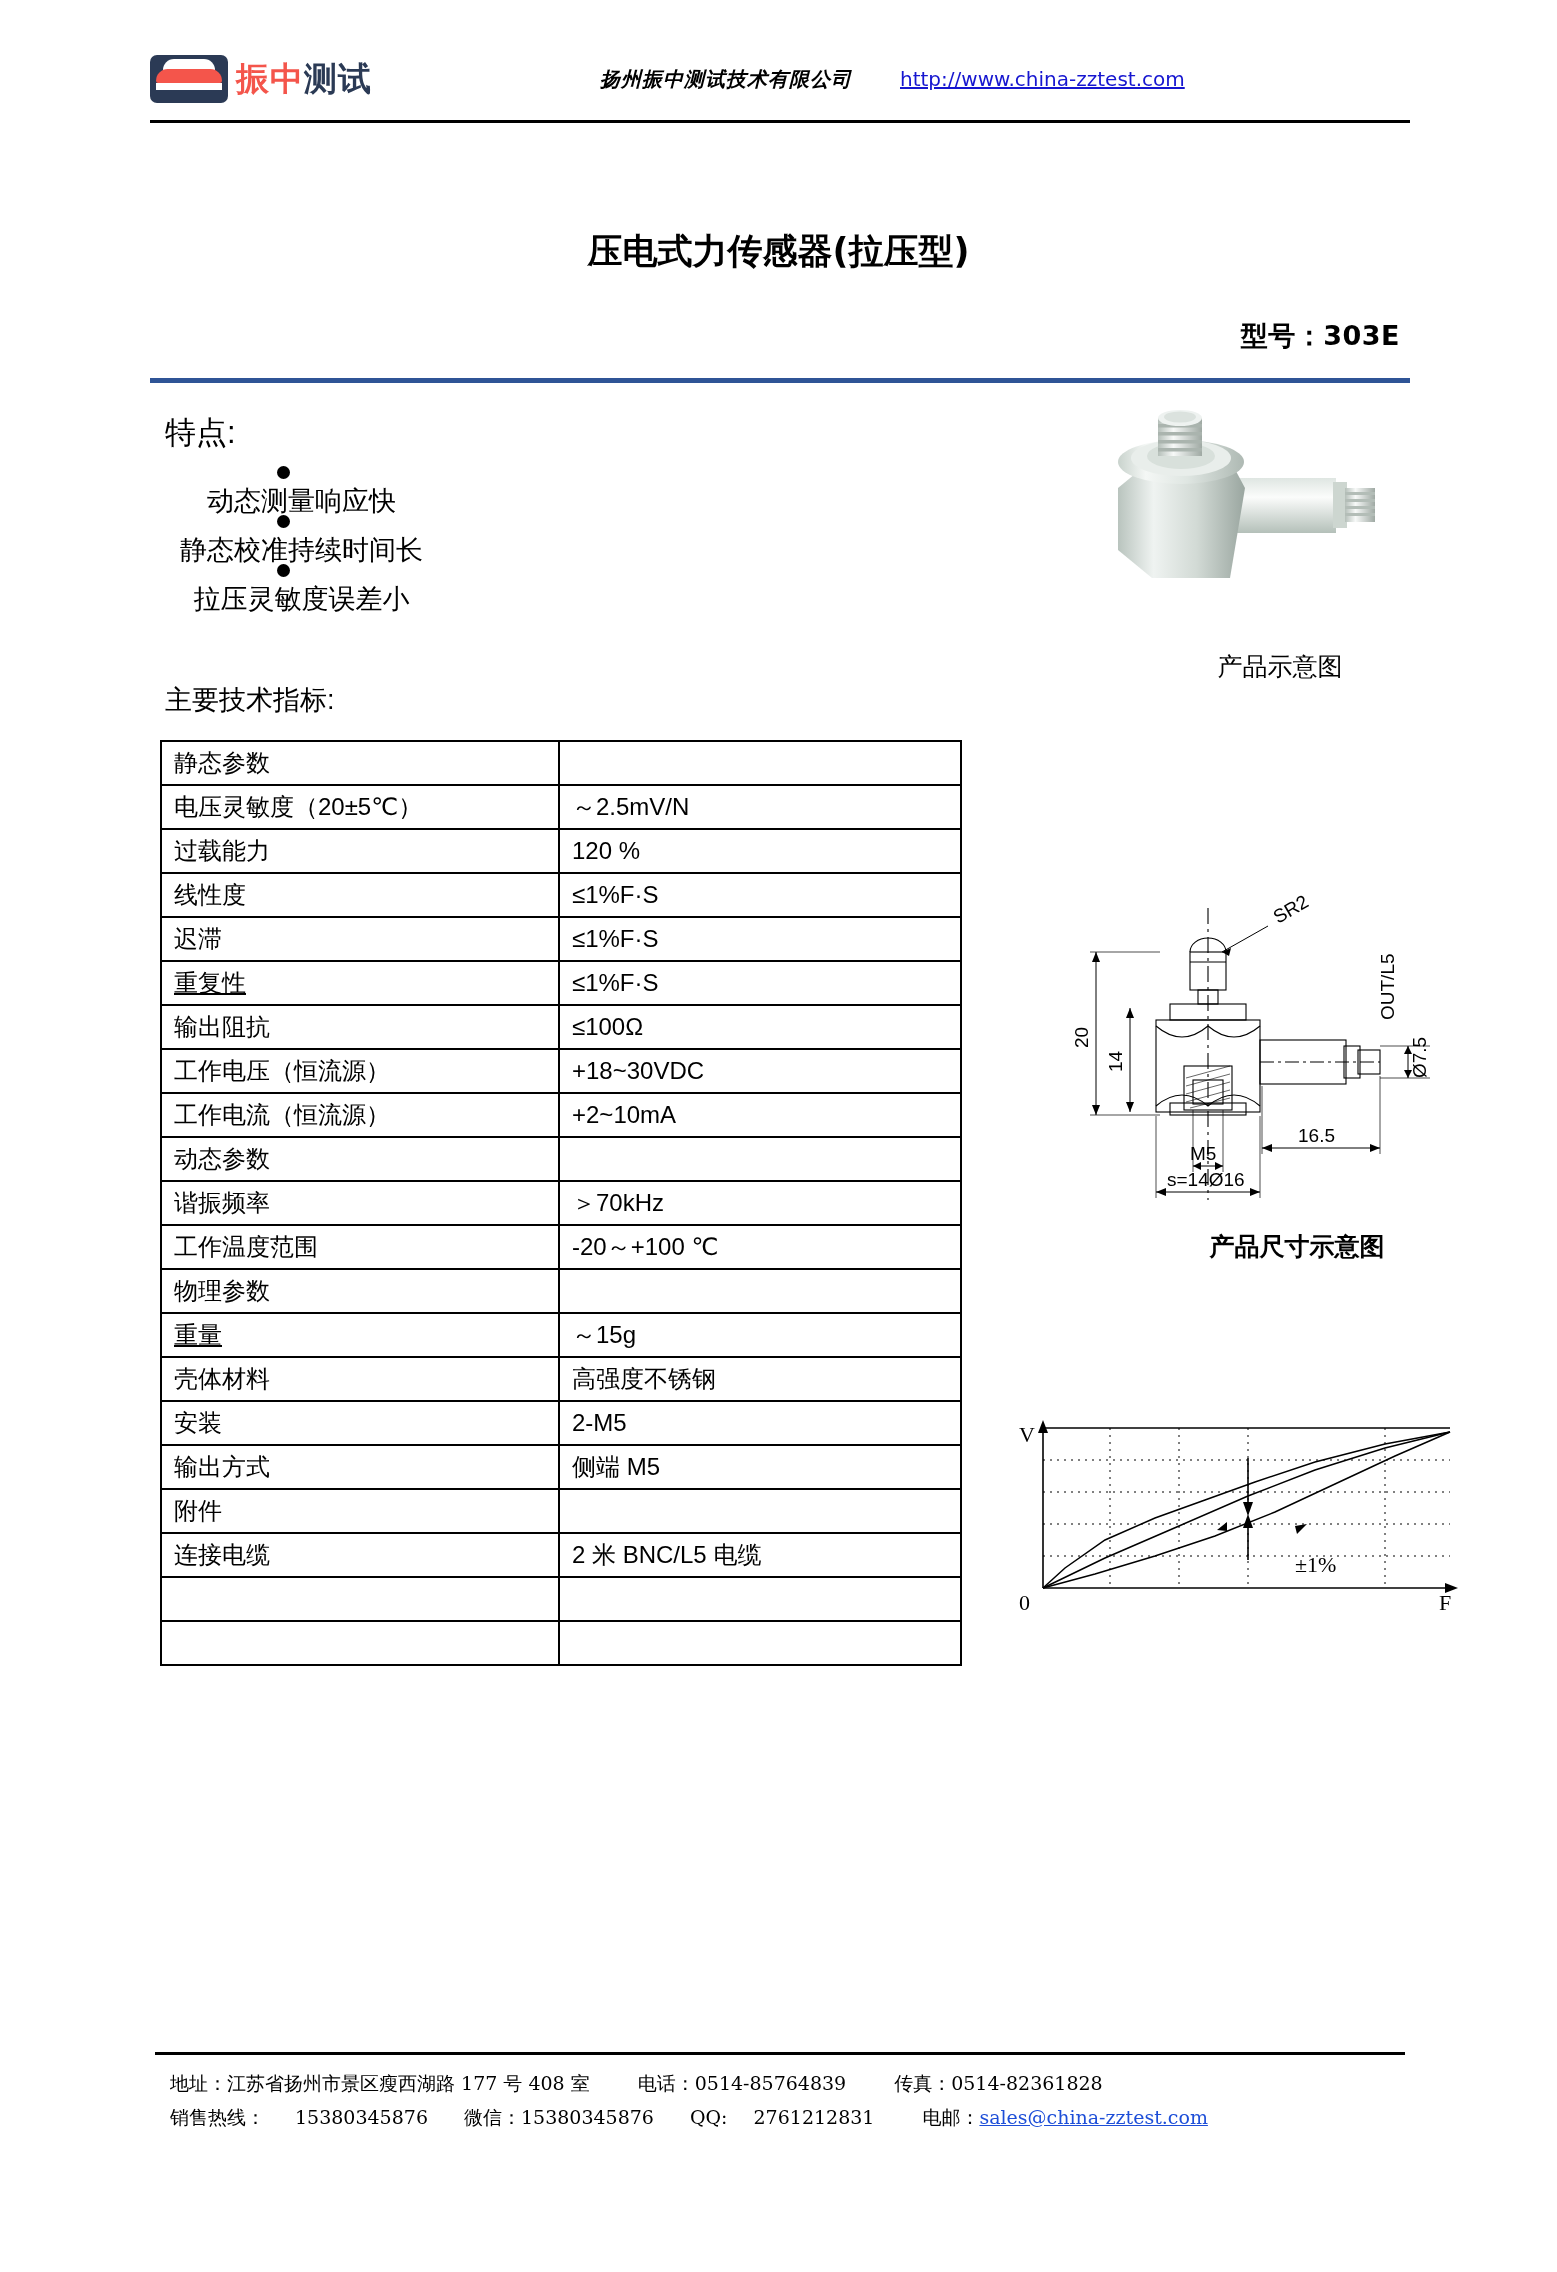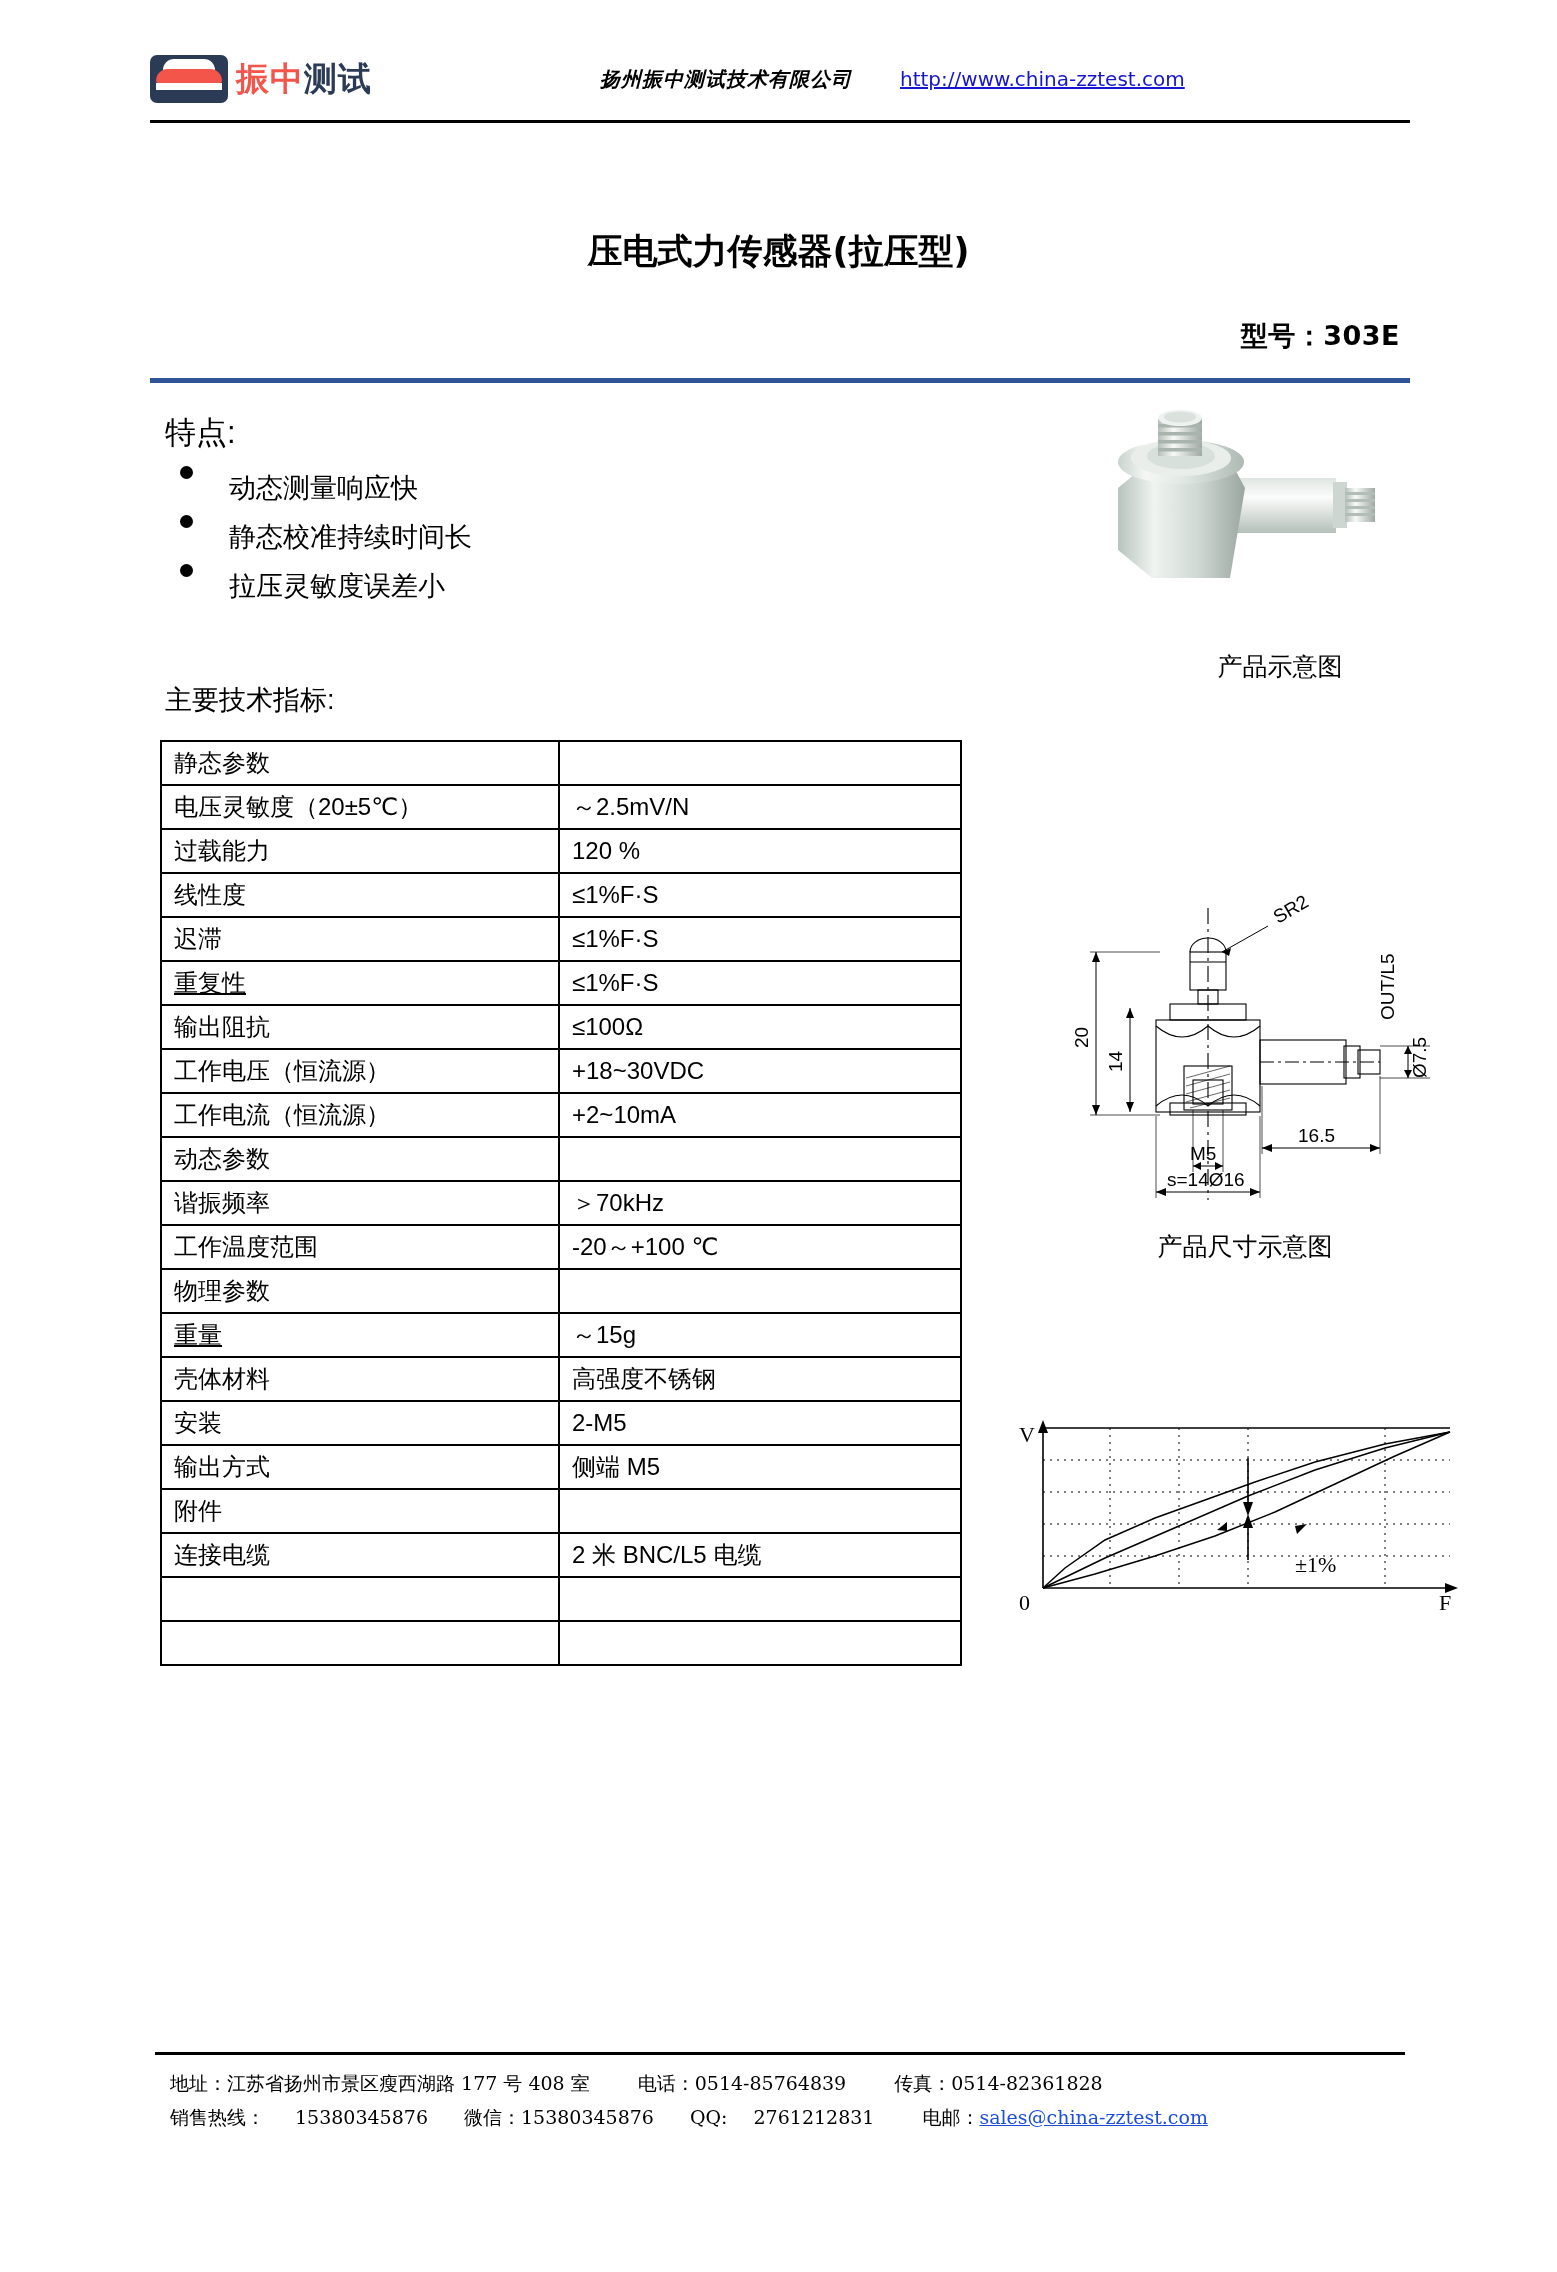--- a/index.html
+++ b/index.html
@@ -144,23 +144,24 @@
   .features-list {
     position: absolute;
     left: 180px;
     top: 470px;
     margin: 0;
     padding: 0;
     list-style: none;
   }
   .features-list li {
     display: flex;
-    align-items: flex-start;
+    align-items: center;
     height: 49px;
     font-size: 27px;
+    flex-direction: column;
   }
   .features-list .bullet {
     display: inline-block;
     width: 13px; height: 13px;
     border-radius: 50%;
     background: #000;
     margin-right: 36px;
     flex: 0 0 auto;
     position: relative;
     top: -4px;
@@ -200,21 +201,21 @@
     width: 400px;
     height: 230px;
   }
   .caption {
     position: absolute;
     font-size: 25px;
     text-align: center;
     width: 400px;
   }
   .cap-photo { left: 1080px; top: 650px; }
-  .cap-dim   { left: 1045px; top: 1230px; }
+  .cap-dim   { left: 1097px; top: 1230px; font-weight: bold; }
 
   .dim-drawing {
     position: absolute;
     left: 1030px;
     top: 880px;
     width: 430px;
     height: 330px;
   }
   .lin-chart {
     position: absolute;

